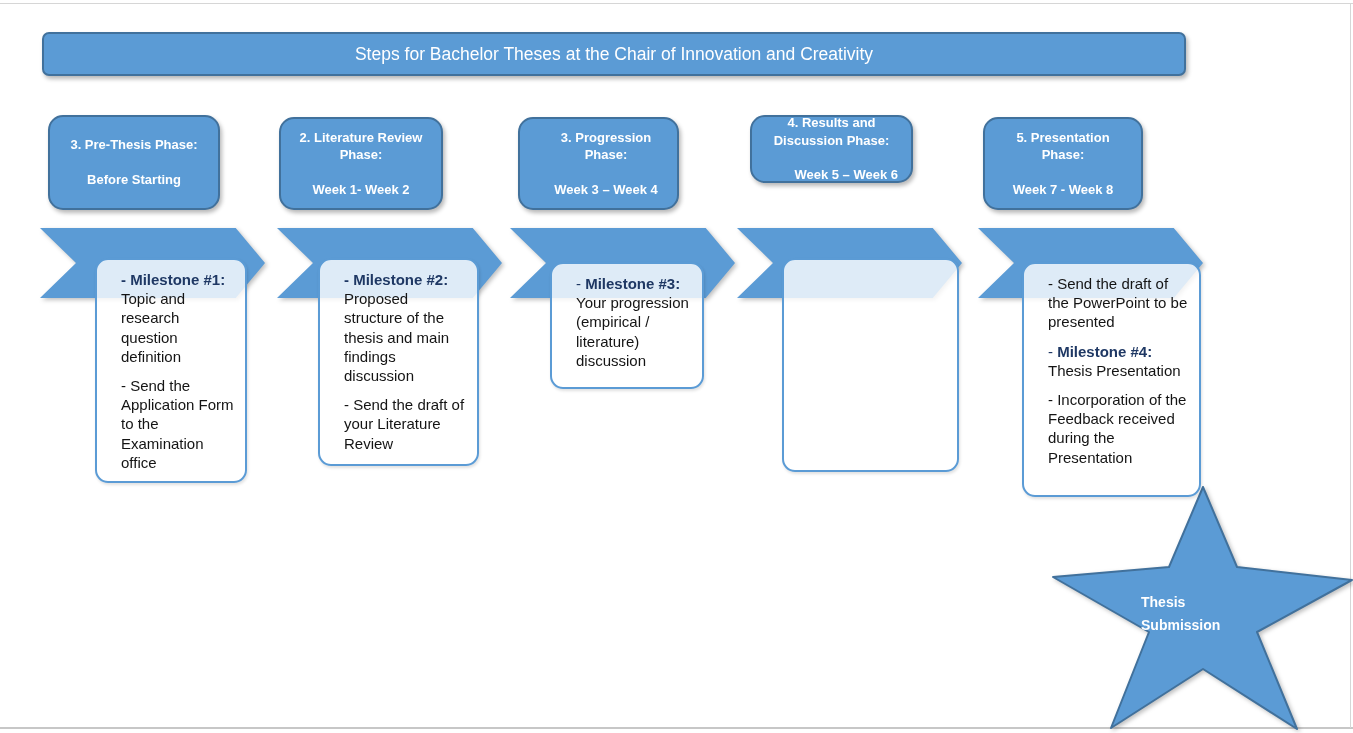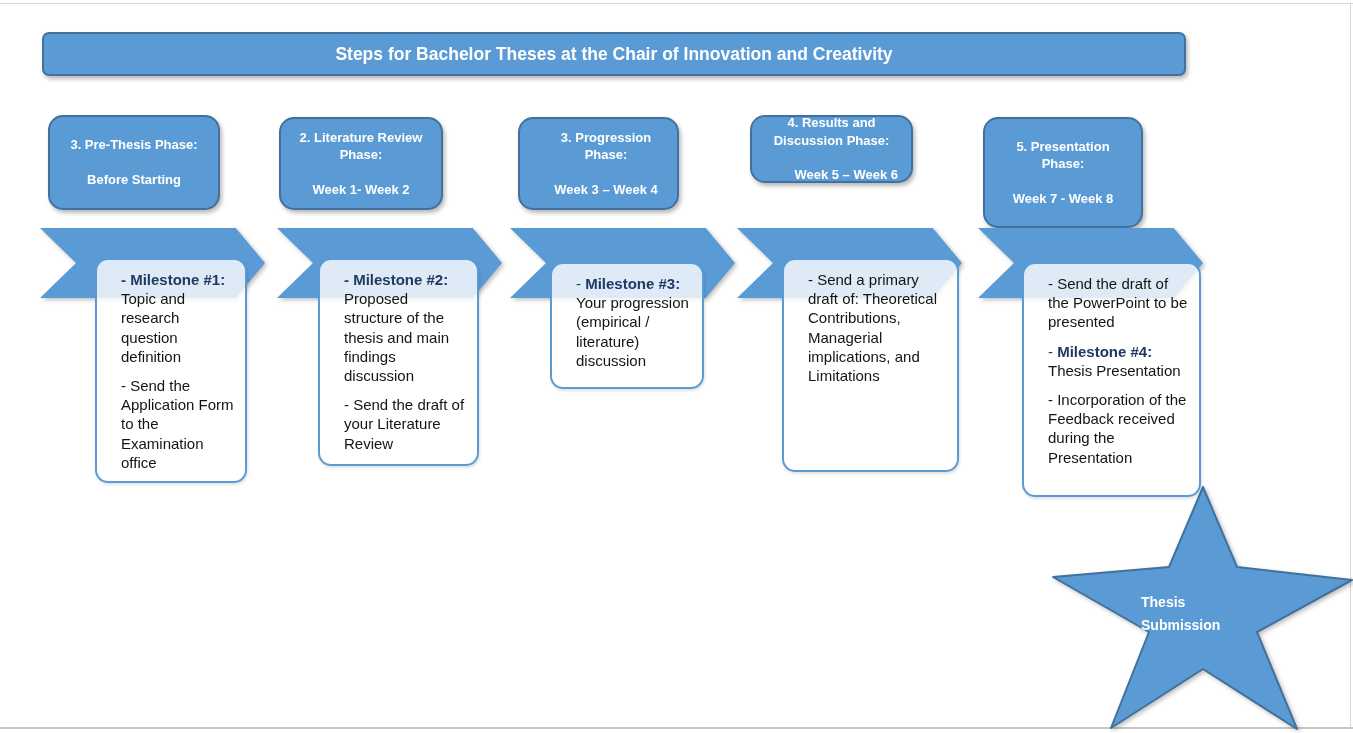--- a/index.html
+++ b/index.html
@@ -8,36 +8,36 @@
     font-family:"Liberation Sans", sans-serif; overflow:hidden;
   }
   .edge-top    { position:absolute; left:0; top:3px;  width:100%; height:1px; background:#d6d6d6; }
   .edge-bottom { position:absolute; left:0; top:727px; width:100%; height:2px; background:#c7c7c7; }
   .edge-right  { position:absolute; left:1350px; top:3px; height:725px; width:1px; background:#d6d6d6; }
 
   .title-banner {
     position:absolute; left:42px; top:32px; width:1144px; height:44px;
     background:#5b9bd5; border:2px solid #41719c; border-radius:7px;
     display:flex; align-items:center; justify-content:center;
-    color:#ffffff; font-weight:bold; font-size:17.5px;
+    color:#ffffff; font-weight:normal; font-size:17.5px;
     box-shadow:2px 3px 4px rgba(0,0,0,0.28); box-sizing:border-box;
   }
 
   .phase-box {
     position:absolute; background:#5b9bd5; border:2px solid #41719c; border-radius:15px;
     color:#ffffff; font-weight:bold; font-size:13px; text-align:center;
     display:flex; flex-direction:column; justify-content:center; gap:17px;
     padding:6px 13px; box-sizing:border-box; line-height:1.35;
     box-shadow:2px 3px 4px rgba(0,0,0,0.28);
   }
   #phase1 { left:48px;  top:115px; width:172px; height:95px; }
   #phase2 { left:279px; top:117px; width:164px; height:93px; }
   #phase3 { left:518px; top:117px; width:161px; height:93px;padding-left:28px; }
   #phase4 { left:750px; top:115px; width:163px; height:68px;align-items:flex-end; }
-  #phase5 { left:983px; top:117px; width:160px; height:111px; }
+  #phase5 { left:983px; top:117px; width:160px; height:93px; }
 
   .arrow-wrap { position:absolute; top:228px; width:225px; height:70px; z-index:1;
     filter:drop-shadow(2px 2px 2px rgba(0,0,0,0.25)); }
   .arrow { width:100%; height:100%; background:#5b9bd5;
     clip-path:polygon(0% 0%, 87% 0%, 100% 50%, 87% 100%, 0% 100%, 16% 50%); }
   #arrow1 { left:40px; }
   #arrow2 { left:277px; }
   #arrow3 { left:510px; }
   #arrow4 { left:737px; }
   #arrow5 { left:978px; }
@@ -129,21 +129,20 @@
       <p>- Send the Application Form to the Examination office</p>
     </div>
   <div class="ms-box" id="ms2">
       <p><span class="ms-label">- Milestone #2:</span> Proposed structure of the thesis and main findings discussion</p>
       <p>- Send the draft of your Literature Review</p>
     </div>
   <div class="ms-box" id="ms3">
       <p><span class="ms-prefix">- </span><span class="ms-label">Milestone #3:</span> Your progression (empirical / literature) discussion</p>
     </div>
   <div class="ms-box" id="ms4">
-      <p>- Send a primary draft of: Theoretical Contributions, Managerial implications, and Limitations</p>
     </div>
   <div class="ms-box" id="ms5">
       <p>- Send the draft of the PowerPoint to be presented</p>
       <p><span class="ms-prefix">- </span><span class="ms-label">Milestone #4:</span> Thesis Presentation</p>
       <p>- Incorporation of the Feedback received during the Presentation</p>
     </div>
 
 </div>
 
 </body></html>

